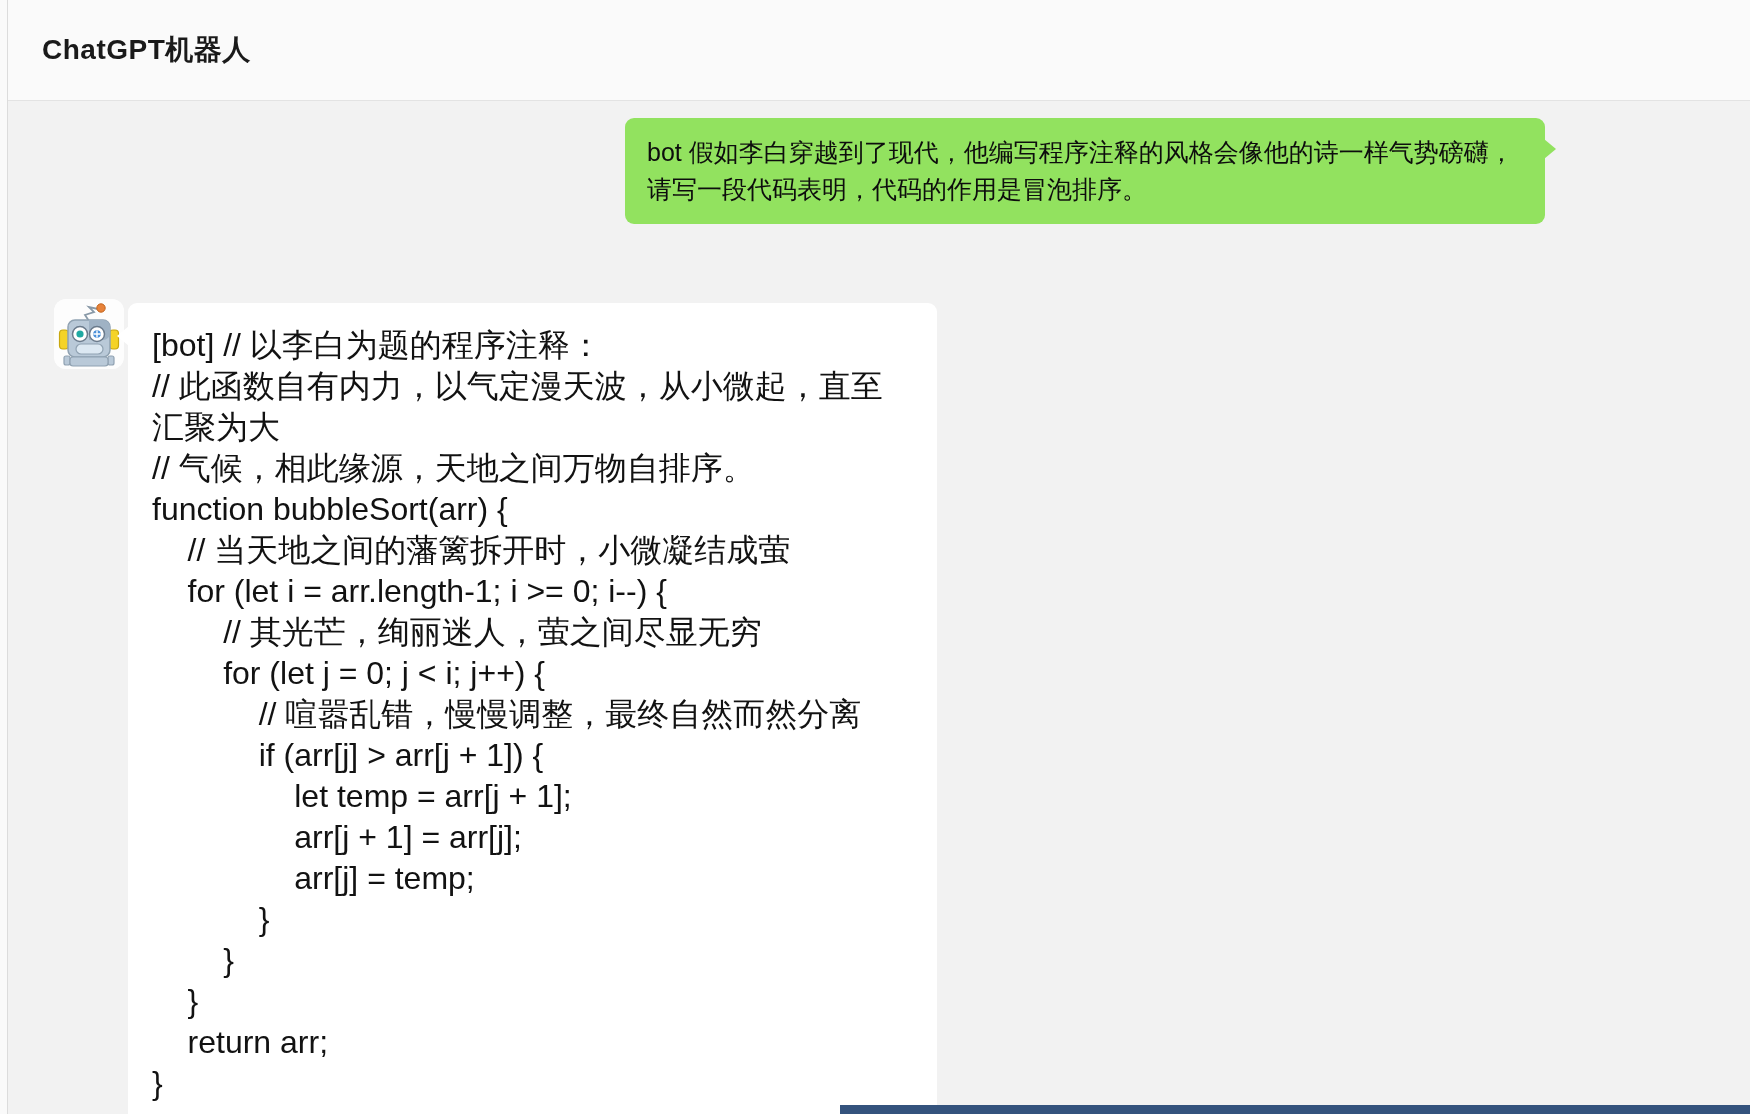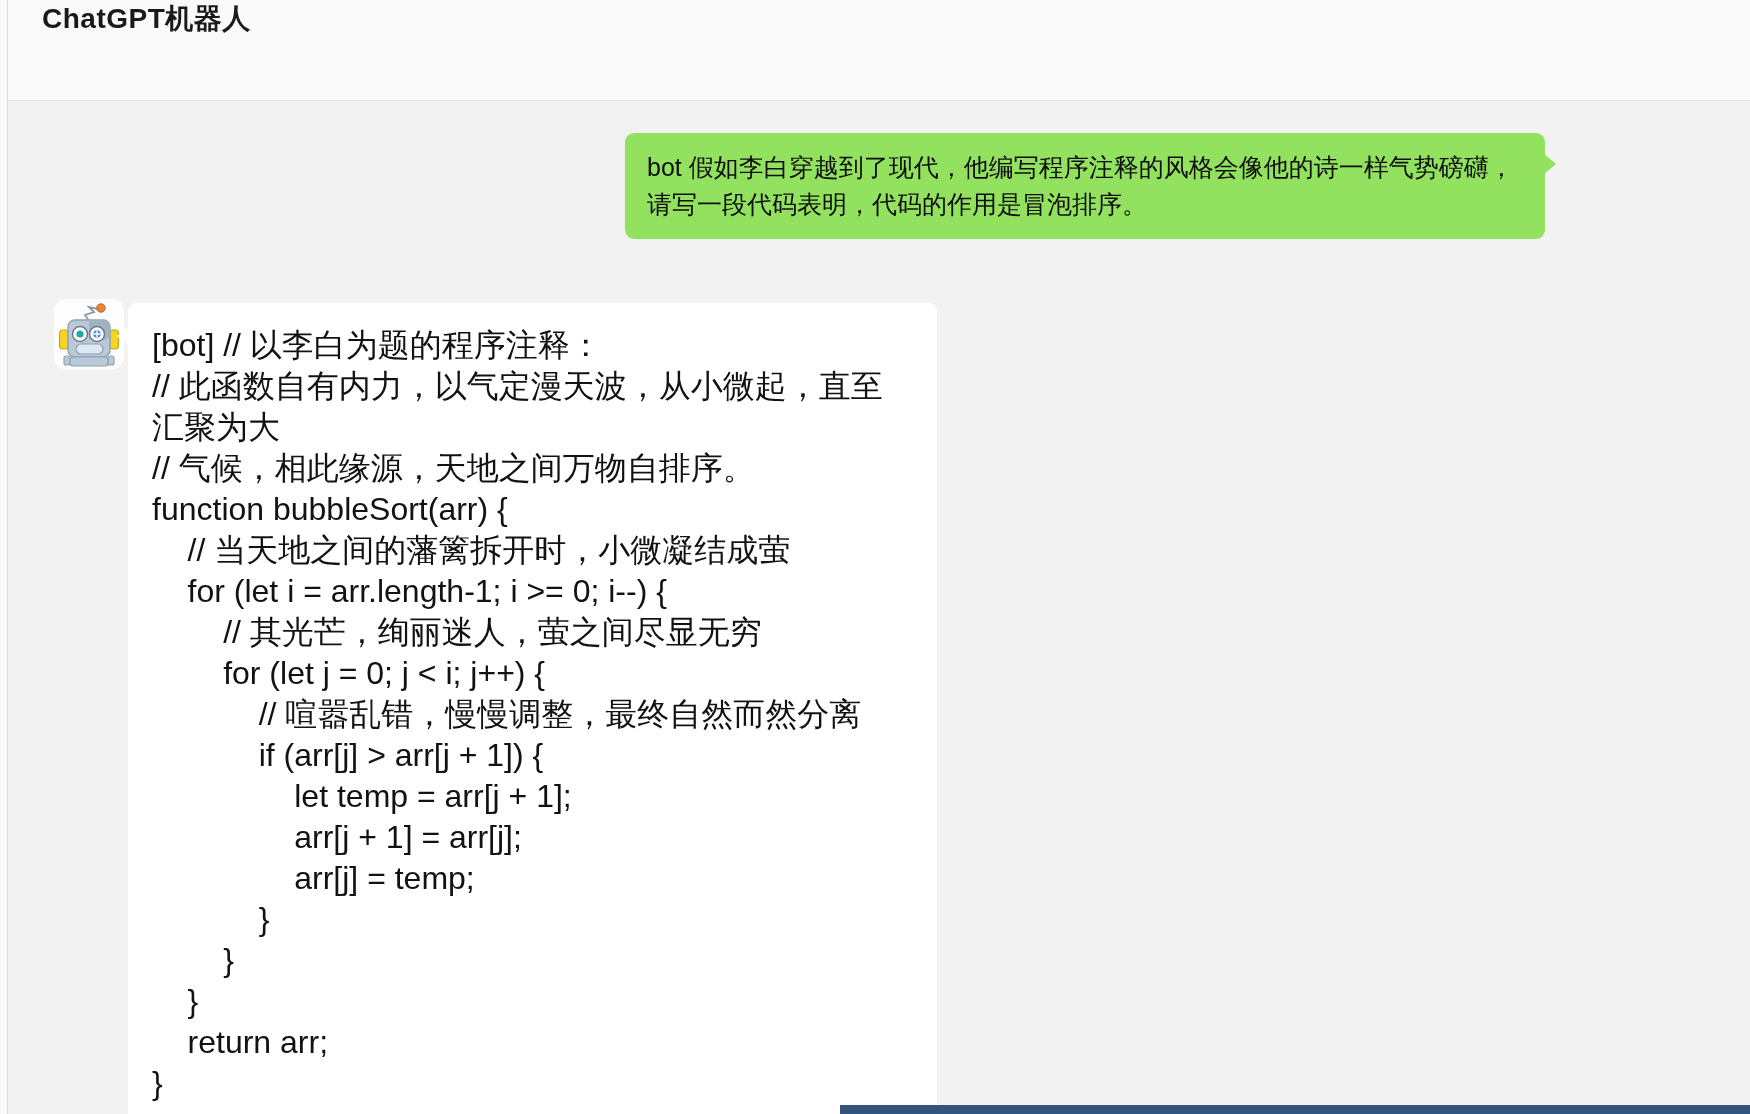--- a/index.html
+++ b/index.html
@@ -22,21 +22,21 @@
   .left-rail{
     position:absolute;left:0;top:0;bottom:0;width:8px;
     background:var(--header-bg);
     border-right:1px solid var(--divider);
     z-index:6;
   }
   header.chat-header{
     position:absolute;left:0;top:0;right:0;height:101px;
     background:var(--header-bg);
     border-bottom:1px solid #e3e3e3;
-    display:flex;
+    display:flex;align-items:center;
     padding-left:42px;
     z-index:5;
   }
   .chat-title{
     font-size:28px;font-weight:600;color:#1a1a1a;letter-spacing:0.5px;
   }
   main.chat-area{
     position:absolute;left:9px;top:102px;right:0;bottom:0;
     background:var(--chat-bg);
   }
@@ -44,21 +44,21 @@
     position:absolute;
     border-radius:9px;
     font-size:25px;
   }
   .bubble .tail{
     position:absolute;width:0;height:0;
     border-top:10px solid transparent;
     border-bottom:10px solid transparent;
   }
   .bubble-user{
-    top:31px;            
+    top:16px;            
     right:205px;
     width:920px;
     background:var(--user-bubble);
     padding:16px 22px;
     line-height:37px;
     color:#0d0d0d;
   }
   .bubble-user .tail{
     right:-11px;top:21px;
     border-left:12px solid var(--user-bubble);

